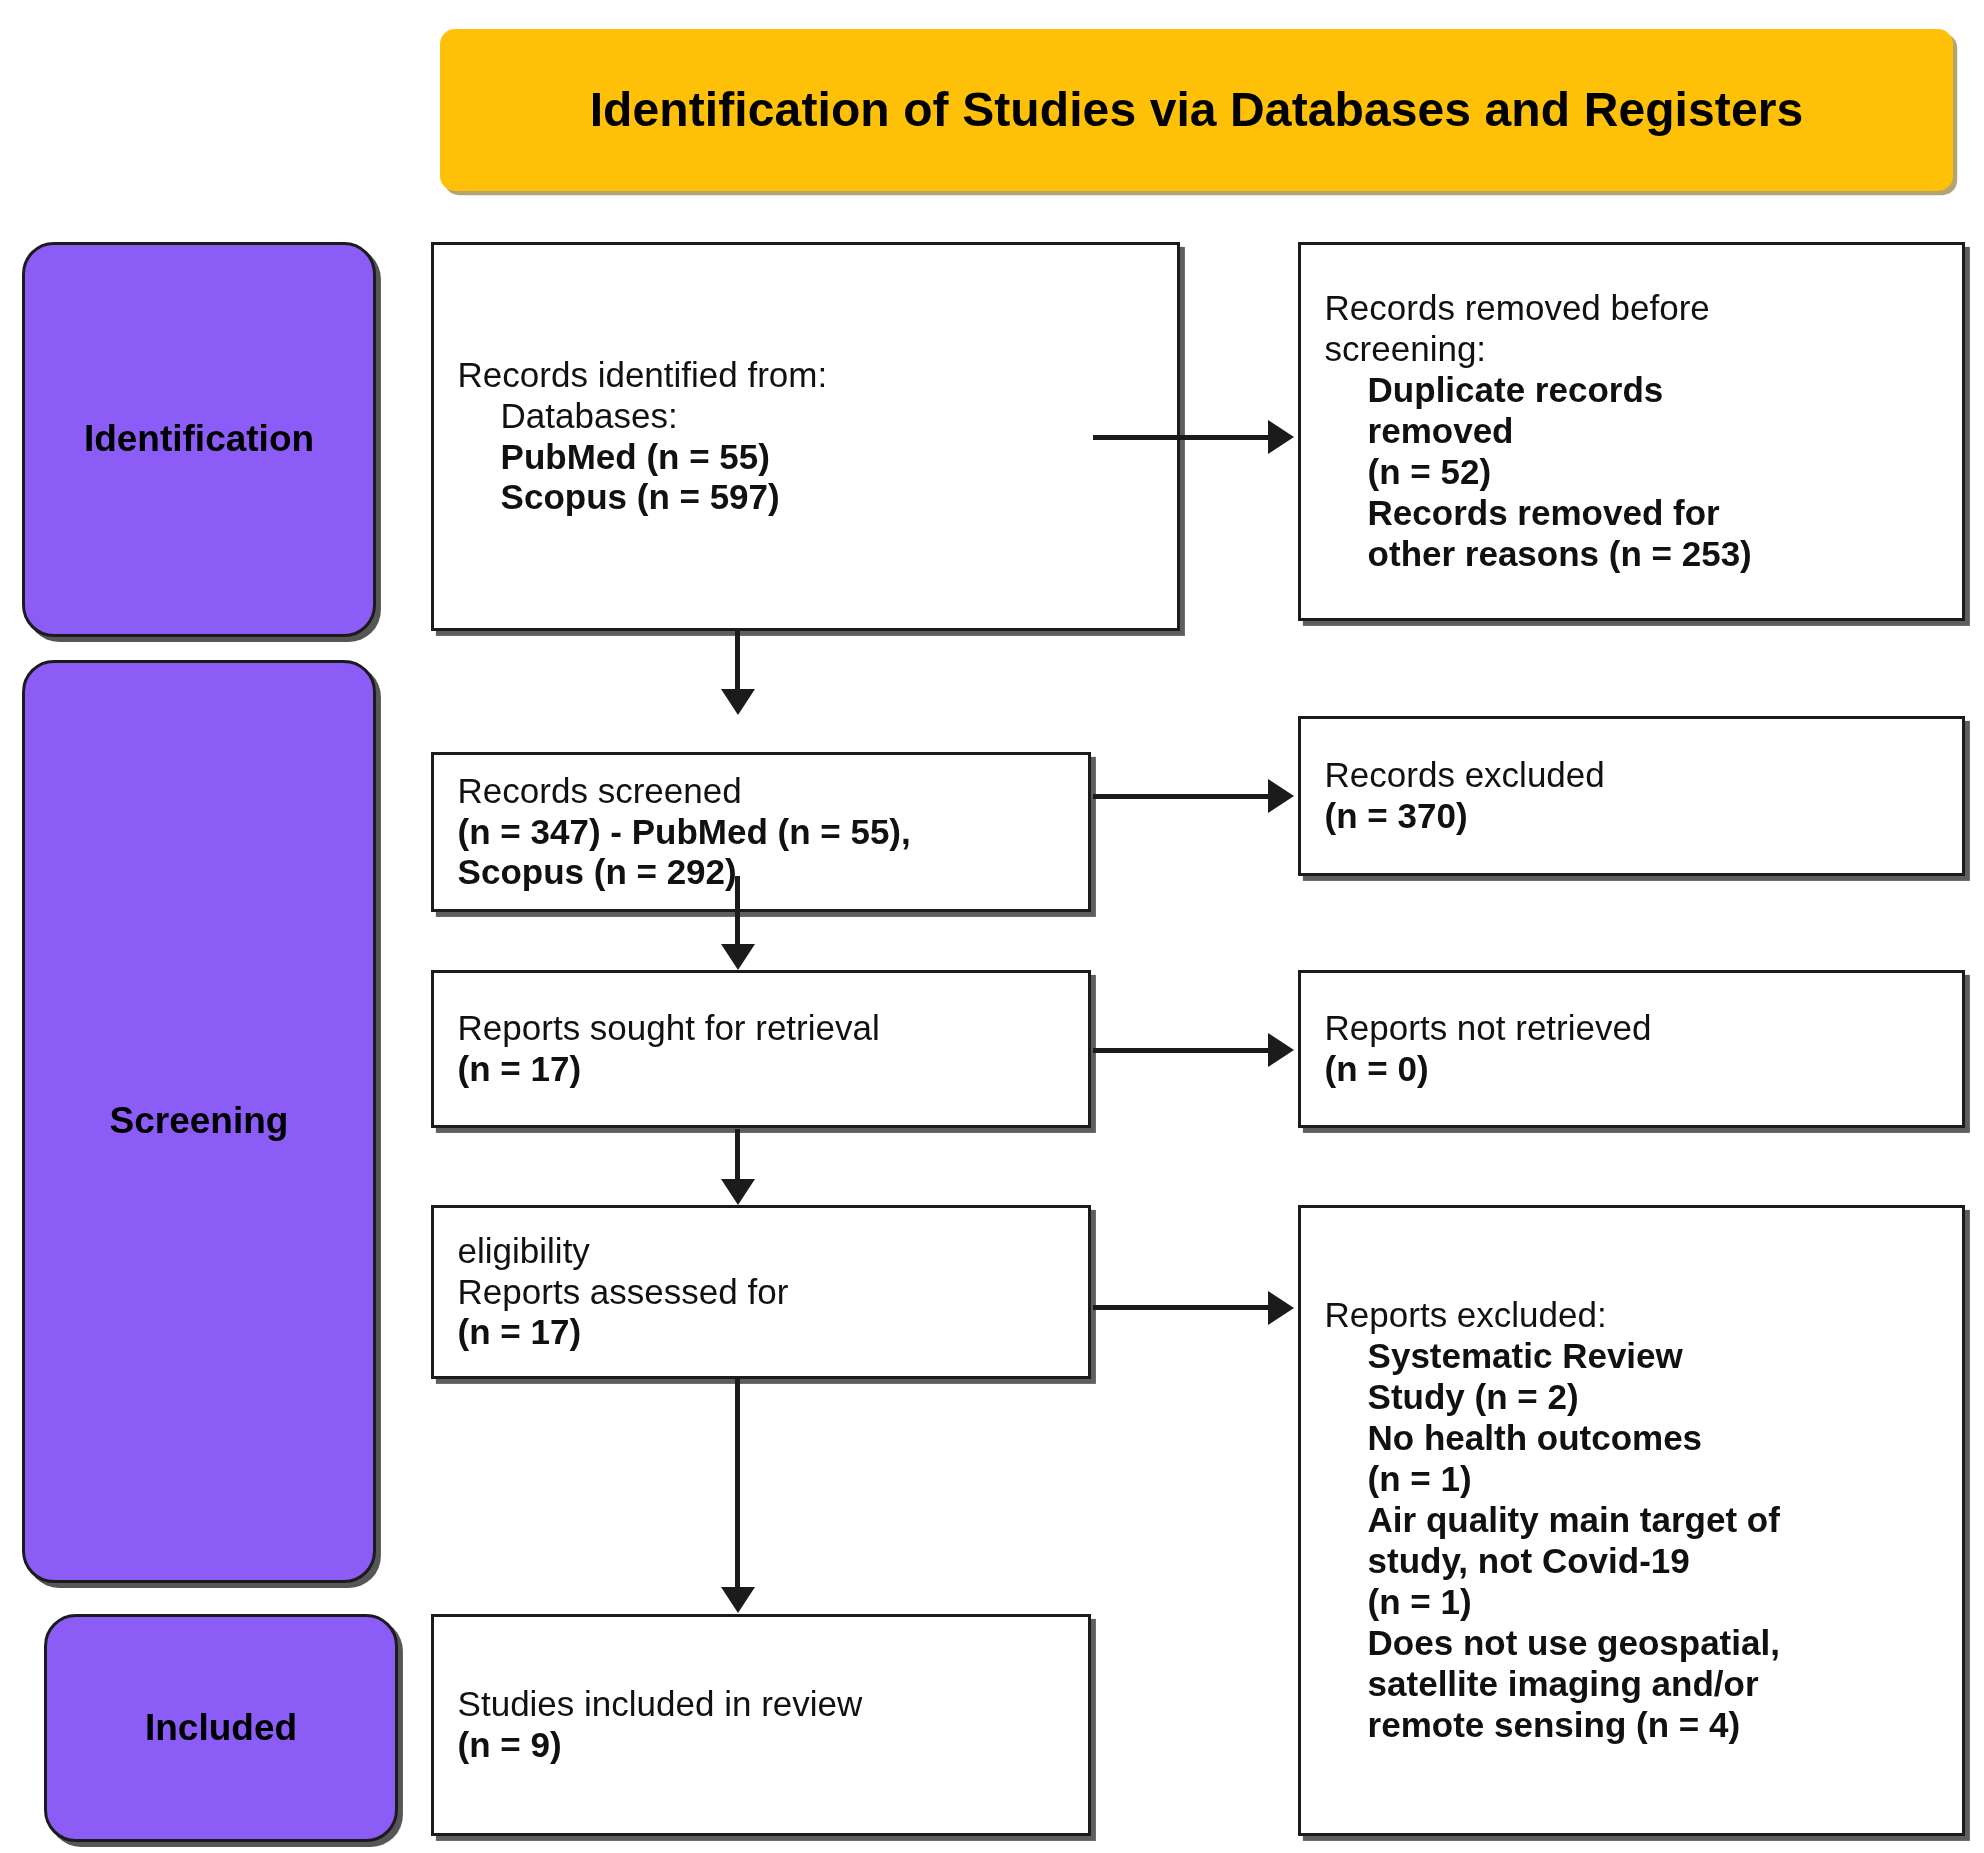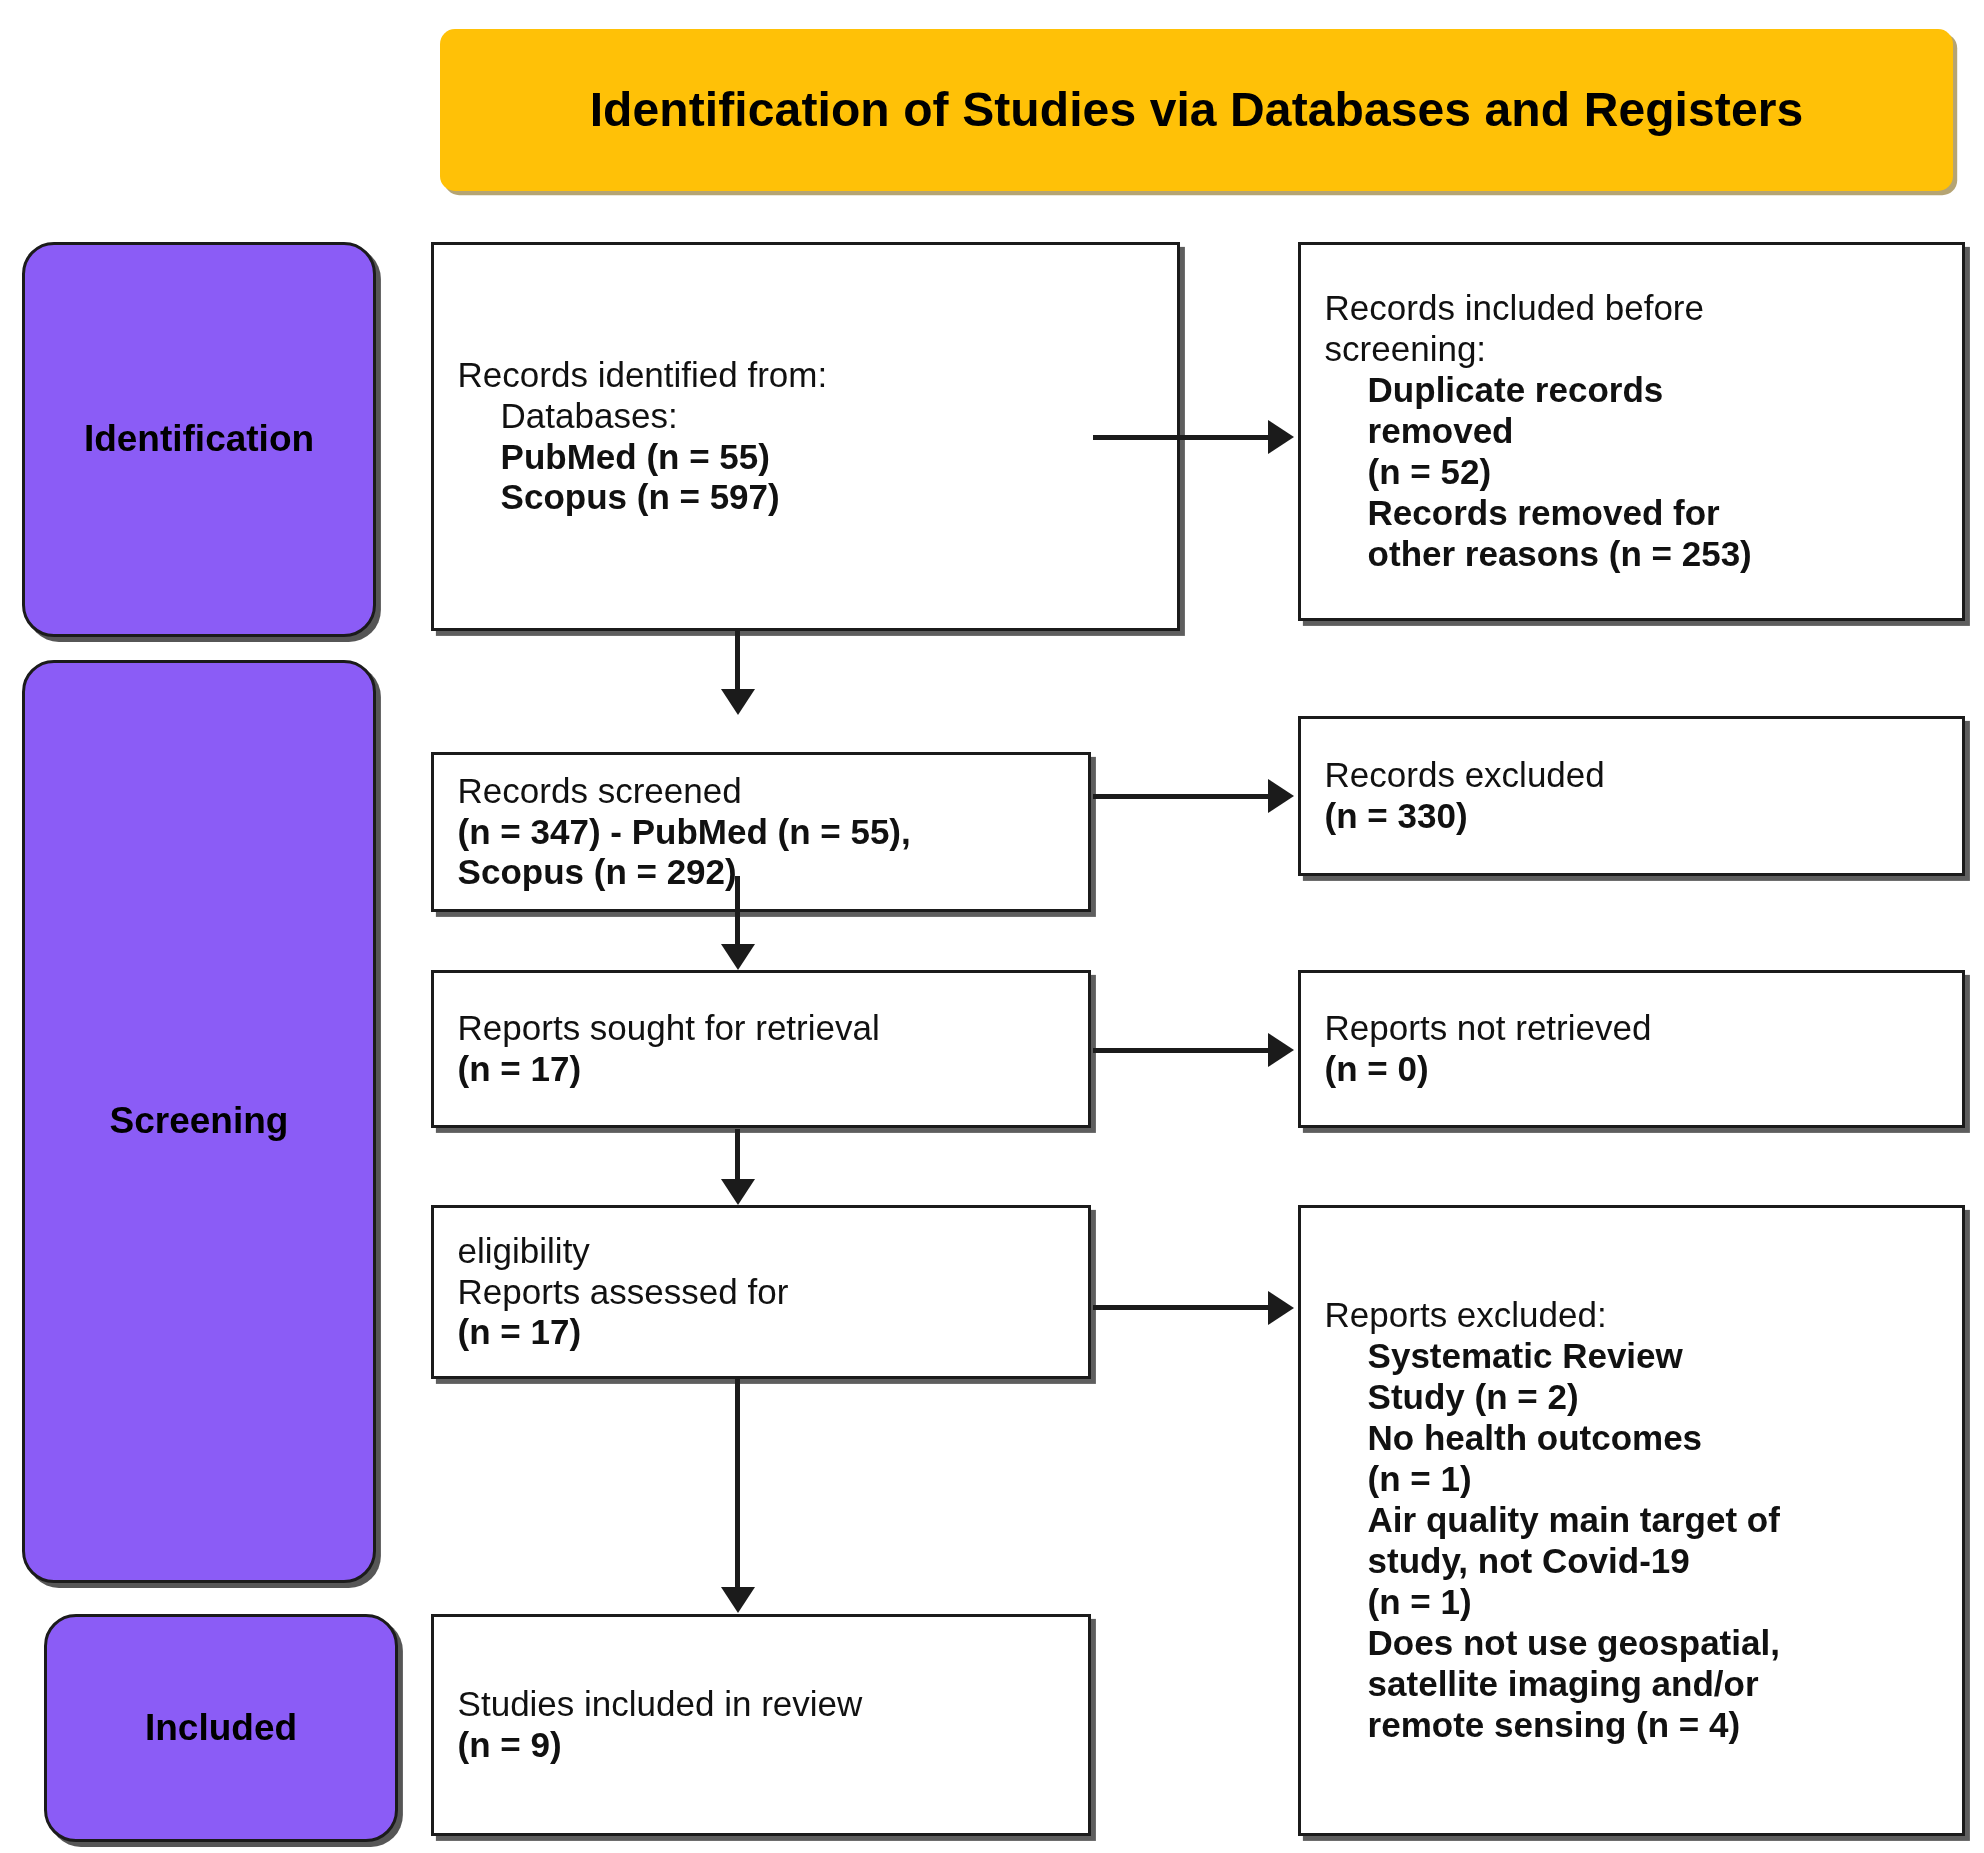--- a/index.html
+++ b/index.html
@@ -178,38 +178,38 @@
   </div>
 
   <div class="flow-box" id="box-identified">
     <p>Records identified from:</p>
     <p class="ind">Databases:</p>
     <p class="ind-b">PubMed (n = 55)</p>
     <p class="ind-b">Scopus (n = 597)</p>
   </div>
 
   <div class="flow-box" id="box-removed">
-    <p><span>Records included </span><span class="i">before</span></p>
+    <p><span>Records removed </span><span class="i">before</span></p>
     <p><span class="i">screening</span><span>:</span></p>
     <p class="ind-b">Duplicate records</p>
     <p class="ind-b">removed</p>
     <p class="ind-b">(n = 52)</p>
     <p class="ind-b">Records removed for</p>
     <p class="ind-b">other reasons (n = 253)</p>
   </div>
 
   <div class="flow-box" id="box-screened">
     <p>Records screened</p>
     <p class="b">(n = 347) - PubMed (n = 55),</p>
     <p class="b">Scopus (n = 292)</p>
   </div>
 
   <div class="flow-box" id="box-excluded-rec">
     <p>Records excluded</p>
-    <p class="b">(n = 330)</p>
+    <p class="b">(n = 370)</p>
   </div>
 
   <div class="flow-box" id="box-sought">
     <p>Reports sought for retrieval</p>
     <p class="b">(n = 17)</p>
   </div>
 
   <div class="flow-box" id="box-notretrieved">
     <p>Reports not retrieved</p>
     <p class="b">(n = 0)</p>

